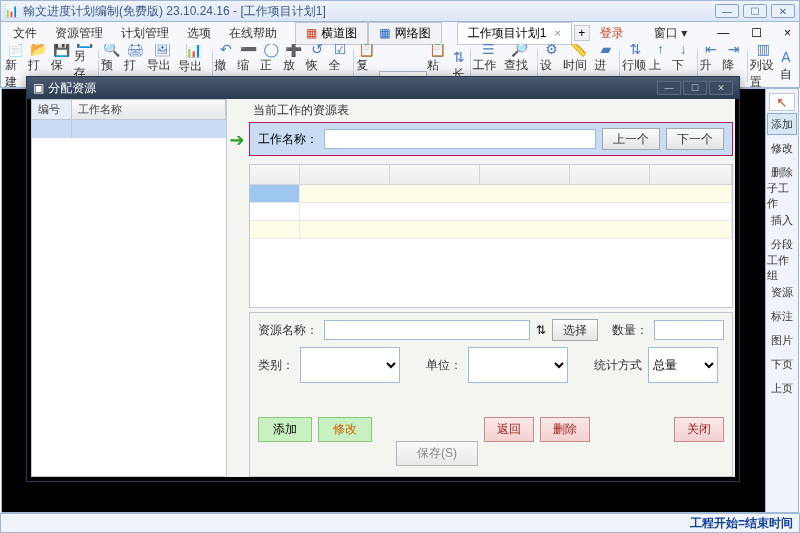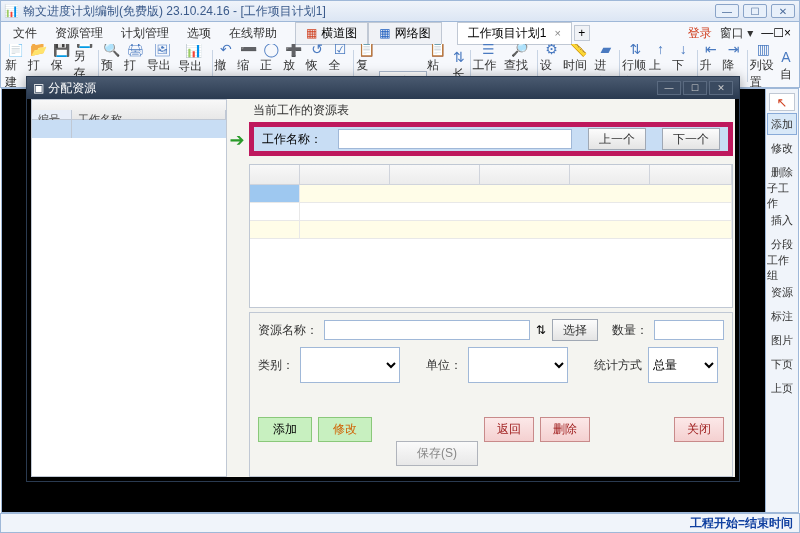--- a/index.html
+++ b/index.html
@@ -11,21 +11,21 @@
 .win-btns { display: flex; gap: 4px; }
 .win-btn { width: 24px; height: 14px; border: 1px solid #8aa4c8; background: #e8f0fa; border-radius: 2px; display: flex; align-items: center; justify-content: center; font-size: 10px; color: #4a6a9a; }
 
 .menubar { height: 22px; background: #f6f8fc; border-left: 1px solid #9fb8d8; border-right: 1px solid #9fb8d8; display: flex; align-items: center; padding: 0 4px; gap: 2px; }
 .menu-item { padding: 2px 8px; color: #333; cursor: default; }
 .tab-group { display: flex; align-items: center; margin-left: 8px; }
 .app-tab { padding: 2px 10px; border: 1px solid #c0c8d4; background: #f0f2f6; display: flex; align-items: center; gap: 4px; font-size: 11px; }
 .app-tab.active { background: #fff; }
 .tab-close { color: #888; font-size: 11px; margin-left: 4px; }
 .tab-add { width: 16px; height: 16px; border: 1px solid #c0c8d4; background: #f0f2f6; display: flex; align-items: center; justify-content: center; margin-left: 2px; }
-.menubar .right { margin-left: auto; display: flex; align-items: center; gap: 0; padding-right: 4px; }
+.menubar .right { margin-left: auto; display: flex; align-items: center; gap: 22px; padding-right: 4px; }
 .login-link { color: #d04020; }
 
 .toolbar { height: 44px; background: #f6f8fc; border: 1px solid #9fb8d8; border-top: none; display: flex; align-items: center; padding: 2px 4px; overflow: hidden; }
 .tb-btn { display: flex; flex-direction: column; align-items: center; justify-content: center; width: 32px; height: 40px; font-size: 11px; color: #333; }
 .tb-btn .ico { width: 18px; height: 18px; display: flex; align-items: center; justify-content: center; font-size: 14px; color: #4a7ac0; }
 .tb-sep { width: 1px; height: 32px; background: #c8d4e4; margin: 0 2px; }
 .tb-select { height: 20px; font-size: 11px; border: 1px solid #aab8cc; background: #fff; padding: 0 2px; margin-top: 30px; }
 
 .work-area { position: absolute; top: 88px; left: 1px; right: 34px; bottom: 20px; background: #000; border: 1px solid #9fb8d8; }
 .side-panel { position: absolute; top: 88px; right: 1px; width: 33px; bottom: 20px; background: #f0f4fa; border: 1px solid #9fb8d8; border-left: none; display: flex; flex-direction: column; align-items: center; padding-top: 4px; gap: 2px; }
@@ -36,30 +36,30 @@
 .statusbar { position: absolute; bottom: 0; left: 0; right: 0; height: 20px; background: #f0f4fa; border: 1px solid #9fb8d8; display: flex; align-items: center; justify-content: flex-end; padding: 0 6px; color: #1040a0; font-weight: bold; }
 
 
 .dialog { position: absolute; top: 76px; left: 26px; width: 714px; height: 406px; background: #000; border: 1px solid #2a3a50; box-shadow: 0 2px 12px rgba(0,0,0,0.4); }
 .dlg-title { height: 22px; background: linear-gradient(#4a5a70, #2a3a50); color: #fff; display: flex; align-items: center; padding: 0 6px; font-size: 12px; }
 .dlg-title .spacer { flex: 1; }
 .dlg-wbtn { width: 24px; height: 14px; background: #3a4a60; border: 1px solid #5a6a80; margin-left: 2px; display: flex; align-items: center; justify-content: center; color: #ccc; font-size: 9px; }
 .dlg-body { position: absolute; top: 22px; left: 4px; right: 4px; bottom: 4px; background: #f4f4f0; display: flex; }
 .dlg-left { width: 196px; background: #fff; border: 1px solid #c0c8d4; display: flex; flex-direction: column; }
 .dlg-lhdr { height: 20px; background: linear-gradient(#f8f8f8,#e8e8e8); border-bottom: 1px solid #c0c8d4; display: flex; }
-.dlg-lhdr .col { border-right: 1px solid #c0c8d4; padding: 2px 6px; font-size: 11px; color: #444; margin-top: 10px; }
+.dlg-lhdr .col { border-right: 1px solid #c0c8d4; padding: 2px 6px; font-size: 11px; color: #444; }
 .dlg-lhdr .c1 { width: 40px; background: #e8eef8; }
 .dlg-row { height: 18px; display: flex; }
 .dlg-row .c1 { width: 40px; background: #c8ddf4; border-right: 1px solid #c0c8d4; }
 .dlg-row .c2 { flex: 1; background: #c8ddf4; }
 .dlg-arrow-col { width: 20px; display: flex; align-items: flex-start; justify-content: center; padding-top: 30px; }
 .dlg-arrow-col .ar { color: #2a9a2a; font-size: 18px; }
 .dlg-right { flex: 1; display: flex; flex-direction: column; padding: 0 2px; }
 .dlg-sec-title { padding: 3px 4px; font-size: 12px; color: #333; }
-.dlg-namebar { height: 34px; background: #c8ddf4; border: 5px solid #be185d; display: flex; align-items: center; padding: 12px 8px; gap: 16px; }
+.dlg-namebar { height: 34px; background: #c8ddf4; border: 1px solid #be185d; display: flex; align-items: center; padding: 12px 8px; gap: 6px; }
 .dlg-namebar input { flex: 1; height: 20px; border: 1px solid #a0b8d8; background: #fff; padding: 0 4px; }
 .dlg-btn { height: 22px; padding: 0 10px; border: 1px solid #a0a8b4; background: linear-gradient(#fcfcfc,#e4e4e4); font-size: 12px; color: #333; }
 .dlg-grid { flex: 1; background: #fff; border: 1px solid #c0c8d4; margin-top: 8px; position: relative; overflow: hidden; }
 .grid-hdr { height: 20px; background: linear-gradient(#f8f8f8,#ececec); border-bottom: 1px solid #d0d4dc; display: flex; }
 .grid-hdr .gc { border-right: 1px solid #d0d4dc; height: 100%; }
 .grow { height: 18px; display: flex; border-bottom: 1px solid #e8e8e8; }
 .grow .gc { border-right: 1px solid #e8e8e8; height: 100%; }
 .grow.sel .gc:first-child { background: #9ec8f0; }
 .grow.y { background: #fffde8; }
 .dlg-form { border: 1px solid #c0c8d4; background: #f4f4f0; padding: 6px 8px; margin-top: 4px; }

